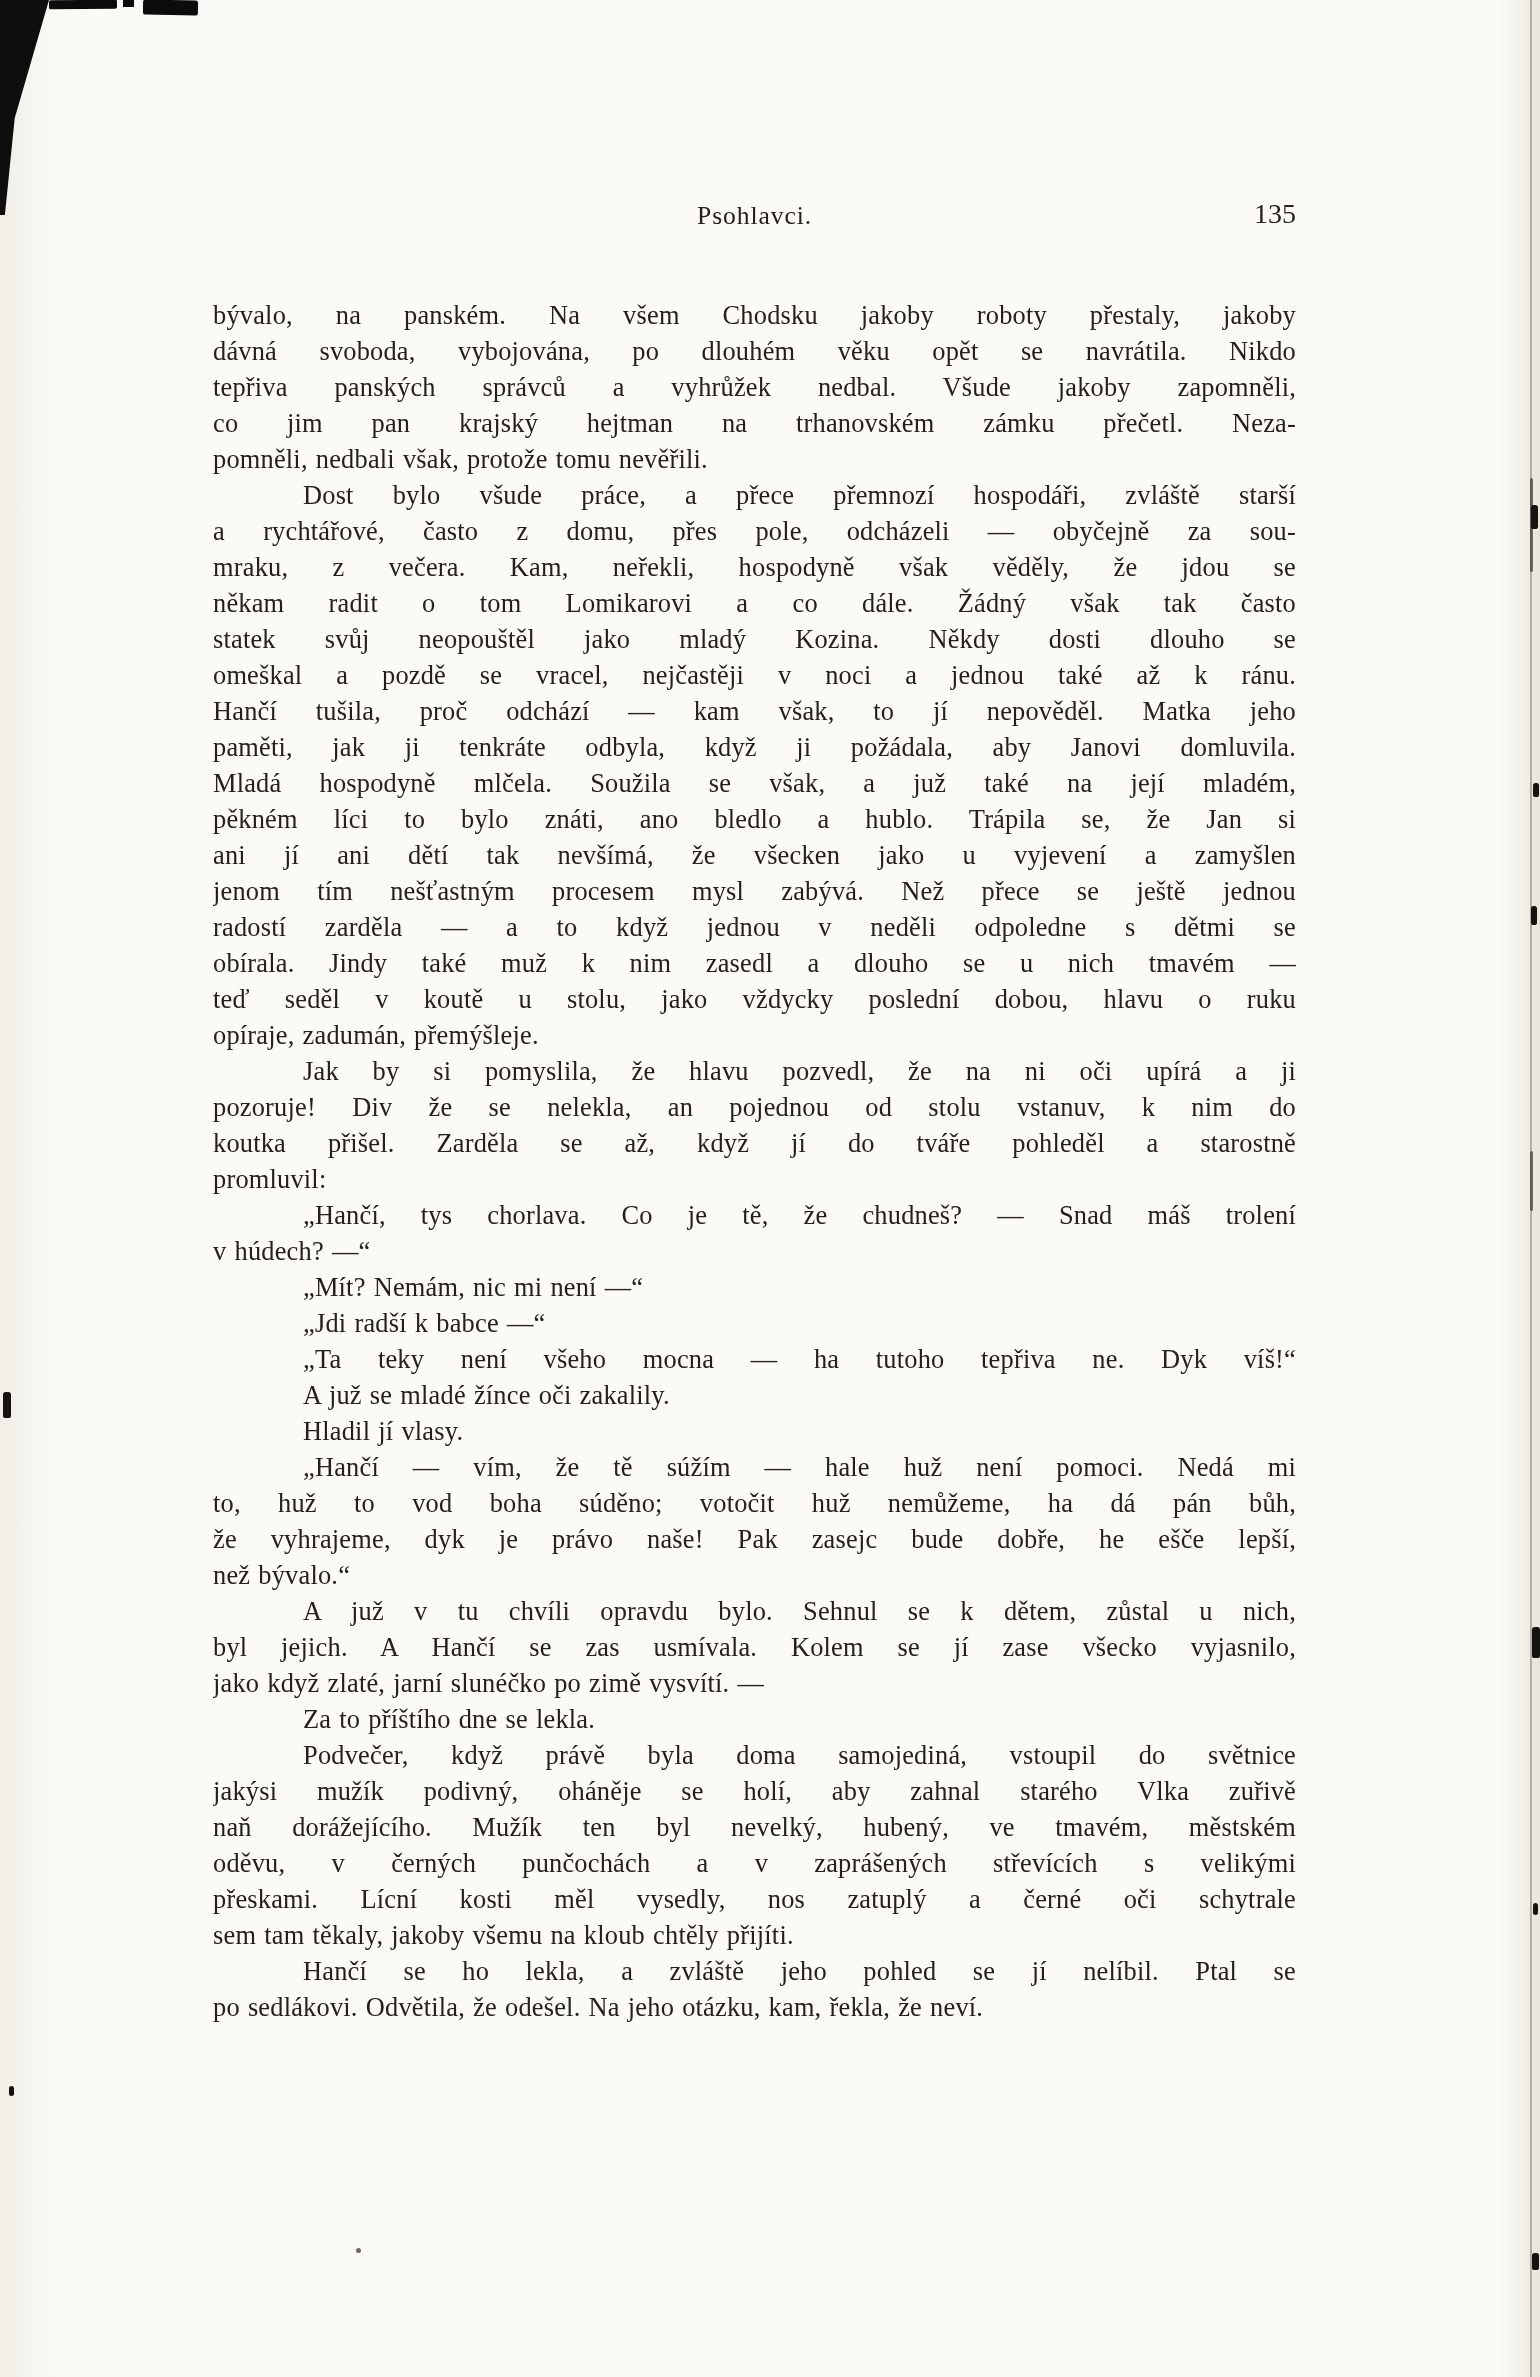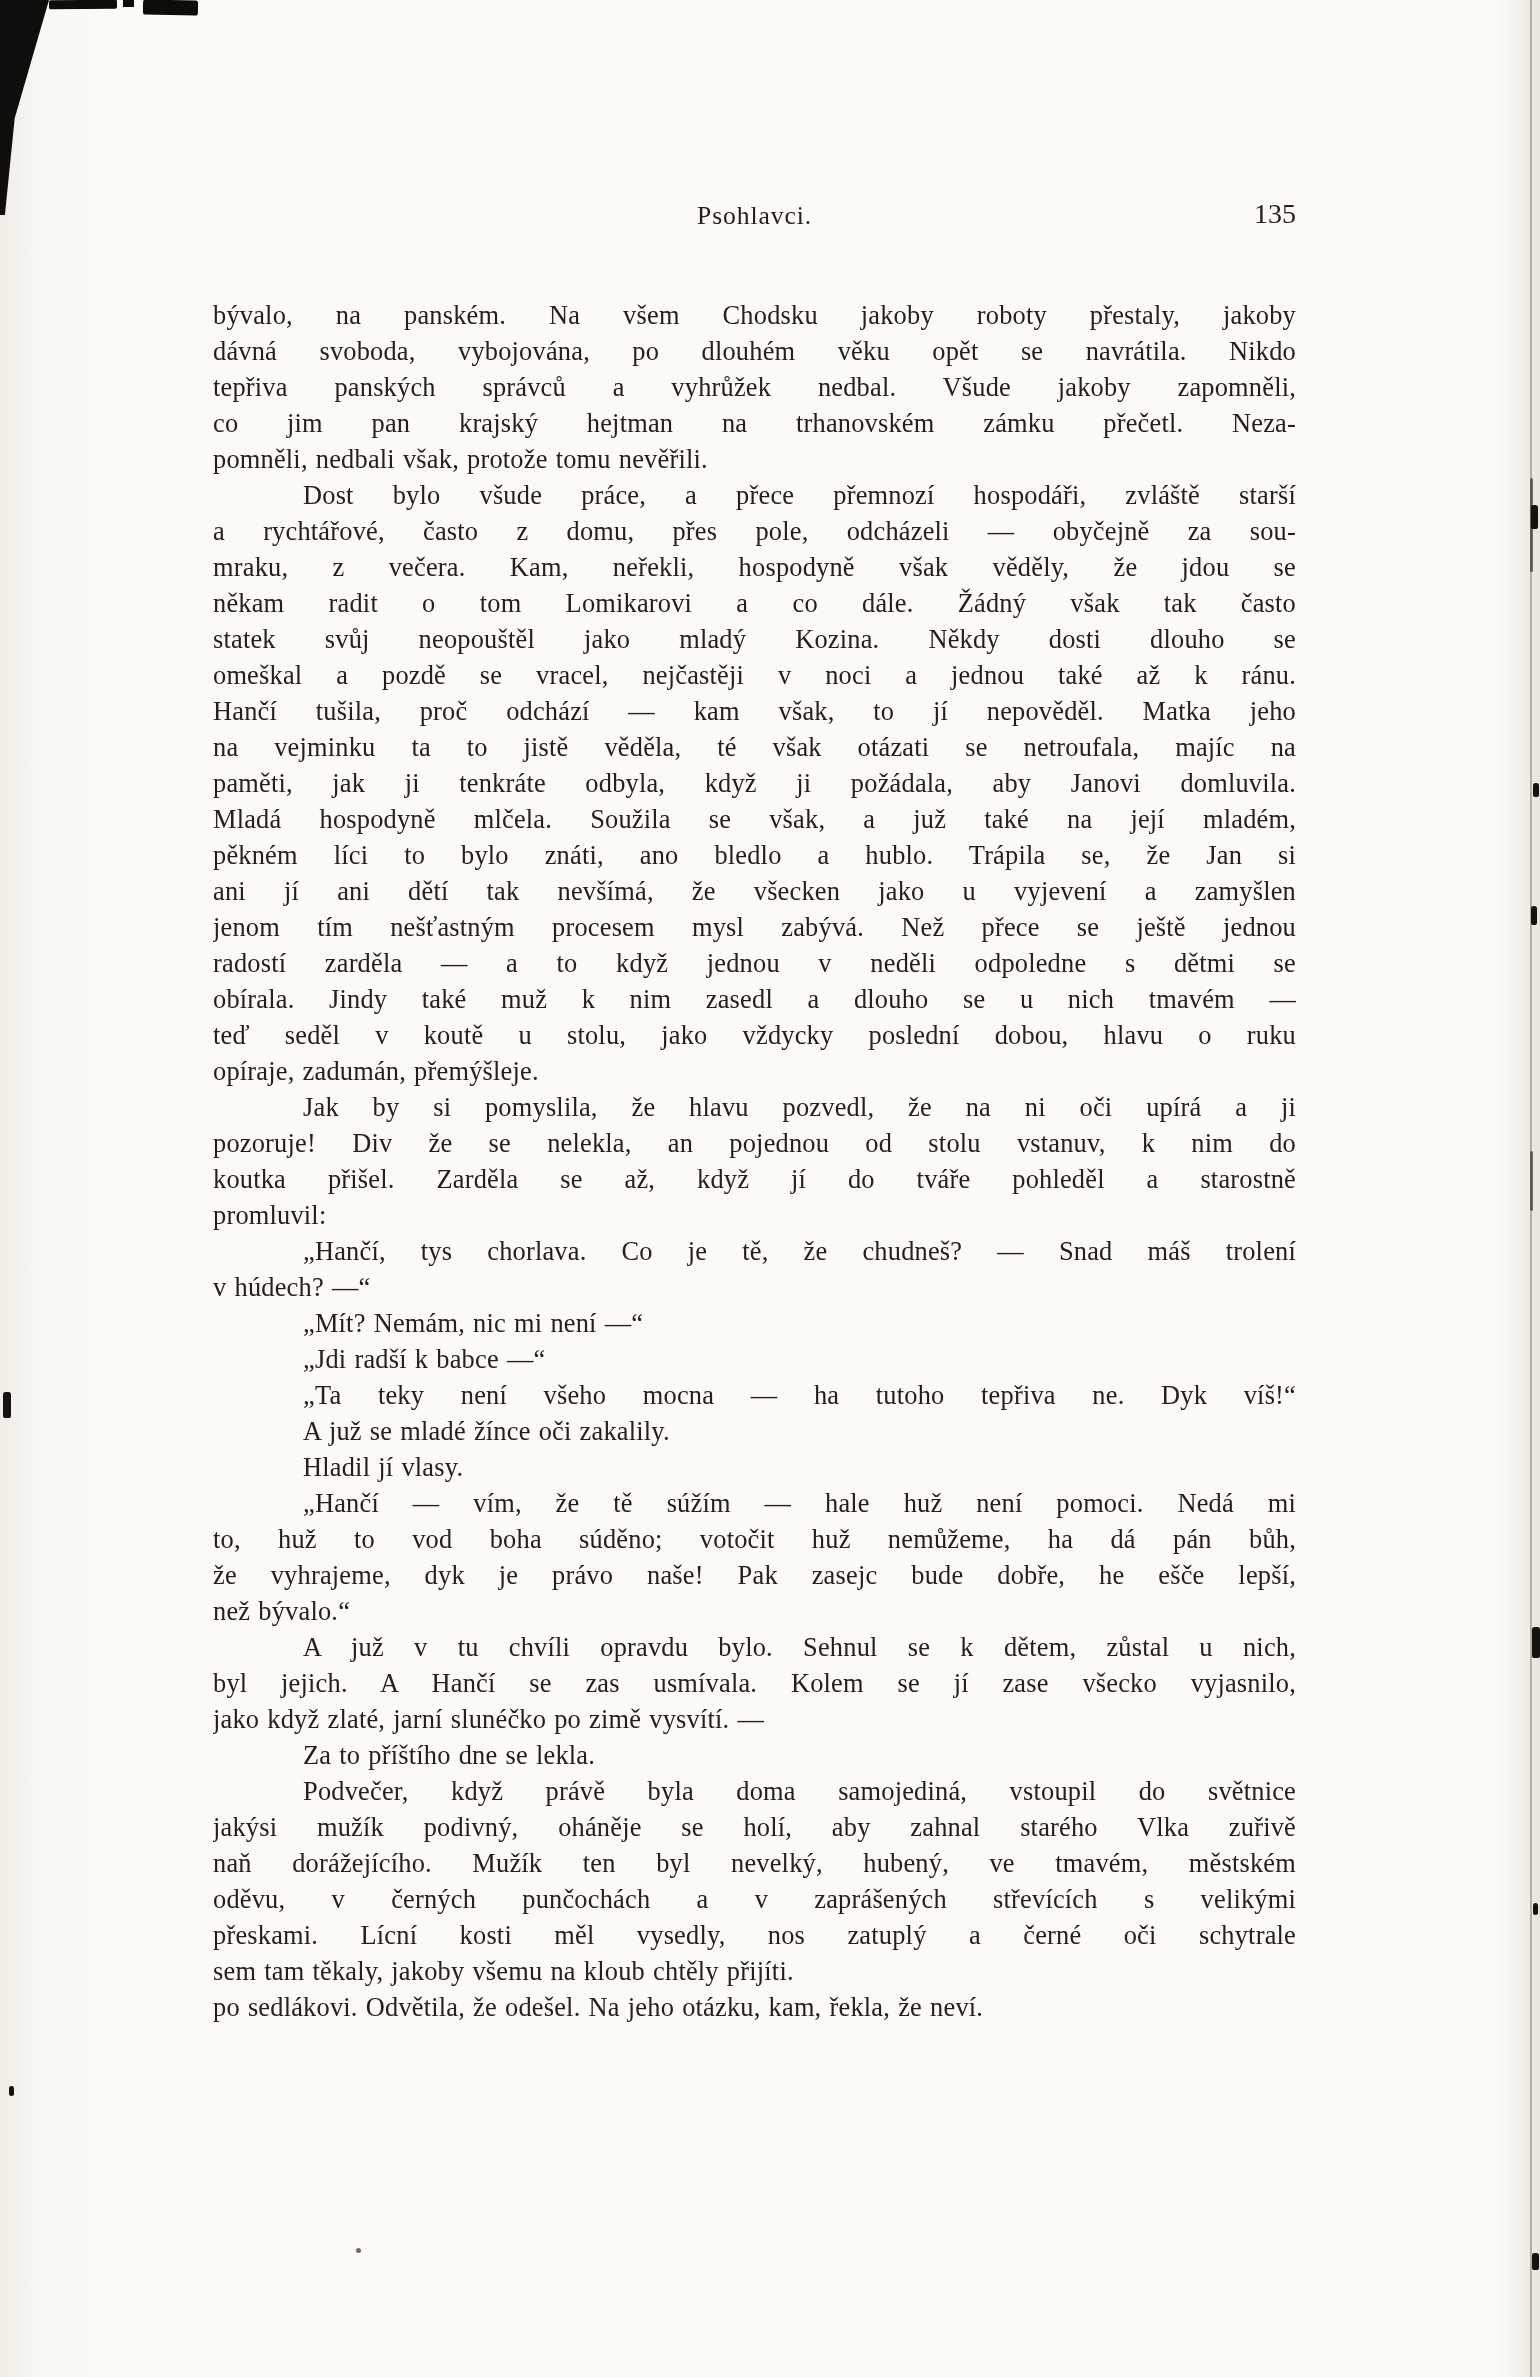--- a/index.html
+++ b/index.html
@@ -123,21 +123,20 @@
     <div class="line j">tepřiva panských správců a vyhrůžek nedbal. Všude jakoby zapomněli,</div>
     <div class="line j">co jim pan krajský hejtman na trhanovském zámku přečetl. Neza-</div>
     <div class="line">pomněli, nedbali však, protože tomu nevěřili.</div>
     <div class="line j ind">Dost bylo všude práce, a přece přemnozí hospodáři, zvláště starší</div>
     <div class="line j">a rychtářové, často z domu, přes pole, odcházeli — obyčejně za sou-</div>
     <div class="line j">mraku, z večera. Kam, neřekli, hospodyně však věděly, že jdou se</div>
     <div class="line j">někam radit o tom Lomikarovi a co dále. Žádný však tak často</div>
     <div class="line j">statek svůj neopouštěl jako mladý Kozina. Někdy dosti dlouho se</div>
     <div class="line j">omeškal a pozdě se vracel, nejčastěji v noci a jednou také až k ránu.</div>
     <div class="line j">Hančí tušila, proč odchází — kam však, to jí nepověděl. Matka jeho</div>
-    <div class="line j">na vejminku ta to jistě věděla, té však otázati se netroufala, majíc na</div>
     <div class="line j">paměti, jak ji tenkráte odbyla, když ji požádala, aby Janovi domluvila.</div>
     <div class="line j">Mladá hospodyně mlčela. Soužila se však, a juž také na její mladém,</div>
     <div class="line j">pěkném líci to bylo znáti, ano bledlo a hublo. Trápila se, že Jan si</div>
     <div class="line j">ani jí ani dětí tak nevšímá, že všecken jako u vyjevení a zamyšlen</div>
     <div class="line j">jenom tím nešťastným procesem mysl zabývá. Než přece se ještě jednou</div>
     <div class="line j">radostí zarděla — a to když jednou v neděli odpoledne s dětmi se</div>
     <div class="line j">obírala. Jindy také muž k nim zasedl a dlouho se u nich tmavém —</div>
     <div class="line j">teď seděl v koutě u stolu, jako vždycky poslední dobou, hlavu o ruku</div>
     <div class="line">opíraje, zadumán, přemýšleje.</div>
     <div class="line j ind">Jak by si pomyslila, že hlavu pozvedl, že na ni oči upírá a ji</div>
@@ -158,15 +157,16 @@
     <div class="line j ind">A juž v tu chvíli opravdu bylo. Sehnul se k dětem, zůstal u nich,</div>
     <div class="line j">byl jejich. A Hančí se zas usmívala. Kolem se jí zase všecko vyjasnilo,</div>
     <div class="line">jako když zlaté, jarní slunéčko po zimě vysvítí. —</div>
     <div class="line ind">Za to příštího dne se lekla.</div>
     <div class="line j ind">Podvečer, když právě byla doma samojediná, vstoupil do světnice</div>
     <div class="line j">jakýsi mužík podivný, oháněje se holí, aby zahnal starého Vlka zuřivě</div>
     <div class="line j">naň dorážejícího. Mužík ten byl nevelký, hubený, ve tmavém, městském</div>
     <div class="line j">oděvu, v černých punčochách a v zaprášených střevících s velikými</div>
     <div class="line j">přeskami. Lícní kosti měl vysedly, nos zatuplý a černé oči schytrale</div>
     <div class="line">sem tam těkaly, jakoby všemu na kloub chtěly přijíti.</div>
+    <div class="line j ind">Hančí se ho lekla, a zvláště jeho pohled se jí nelíbil. Ptal se</div>
     <div class="line">po sedlákovi. Odvětila, že odešel. Na jeho otázku, kam, řekla, že neví.</div>
   </div>
 
 
 </body></html>

